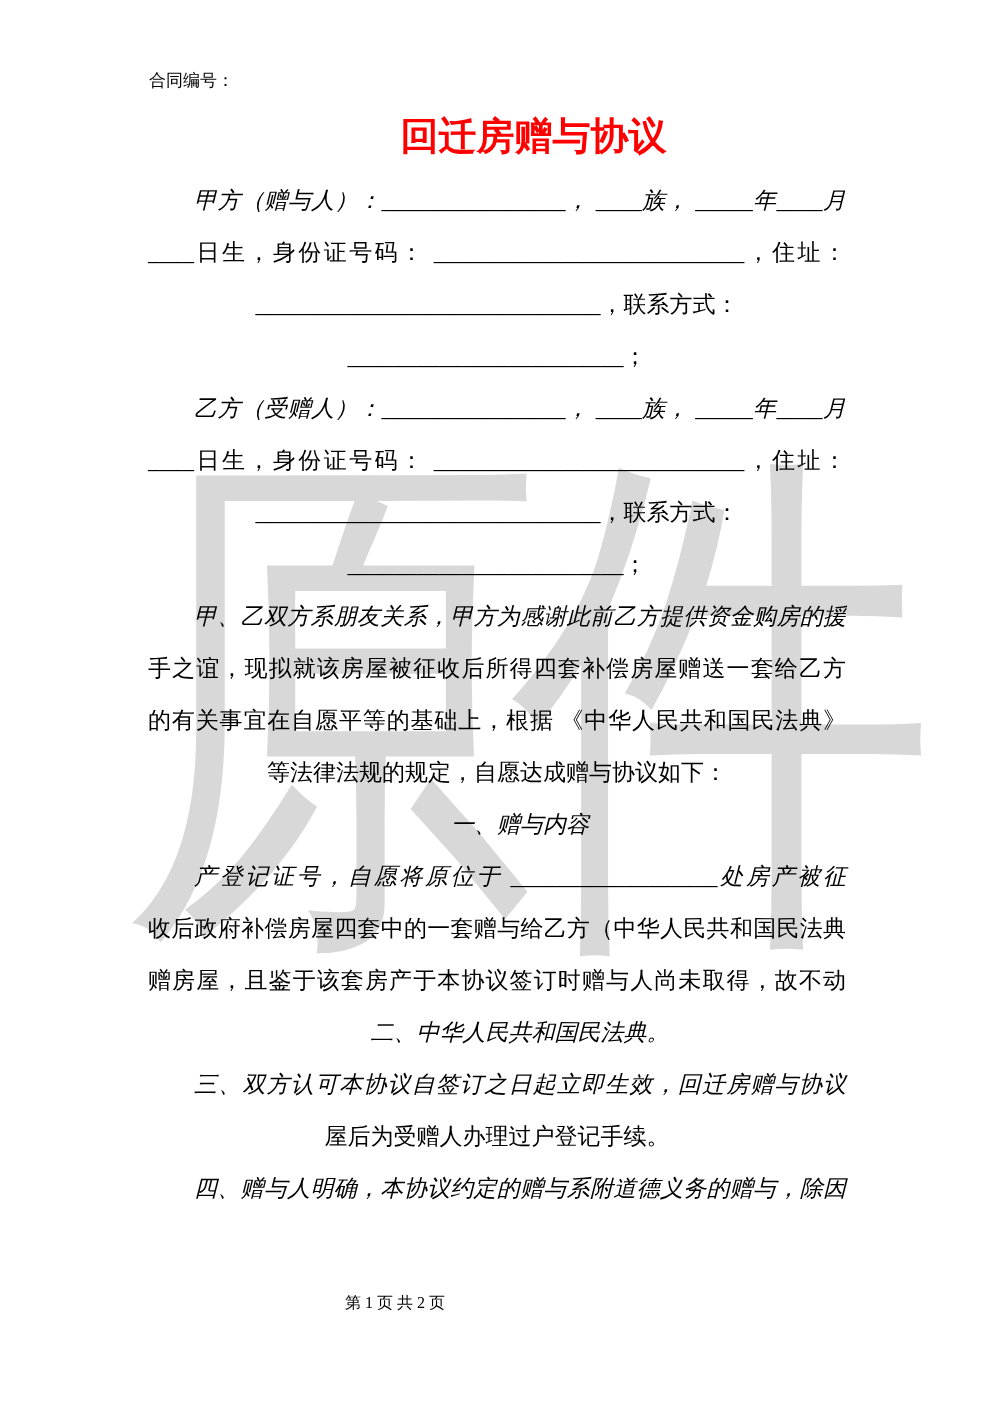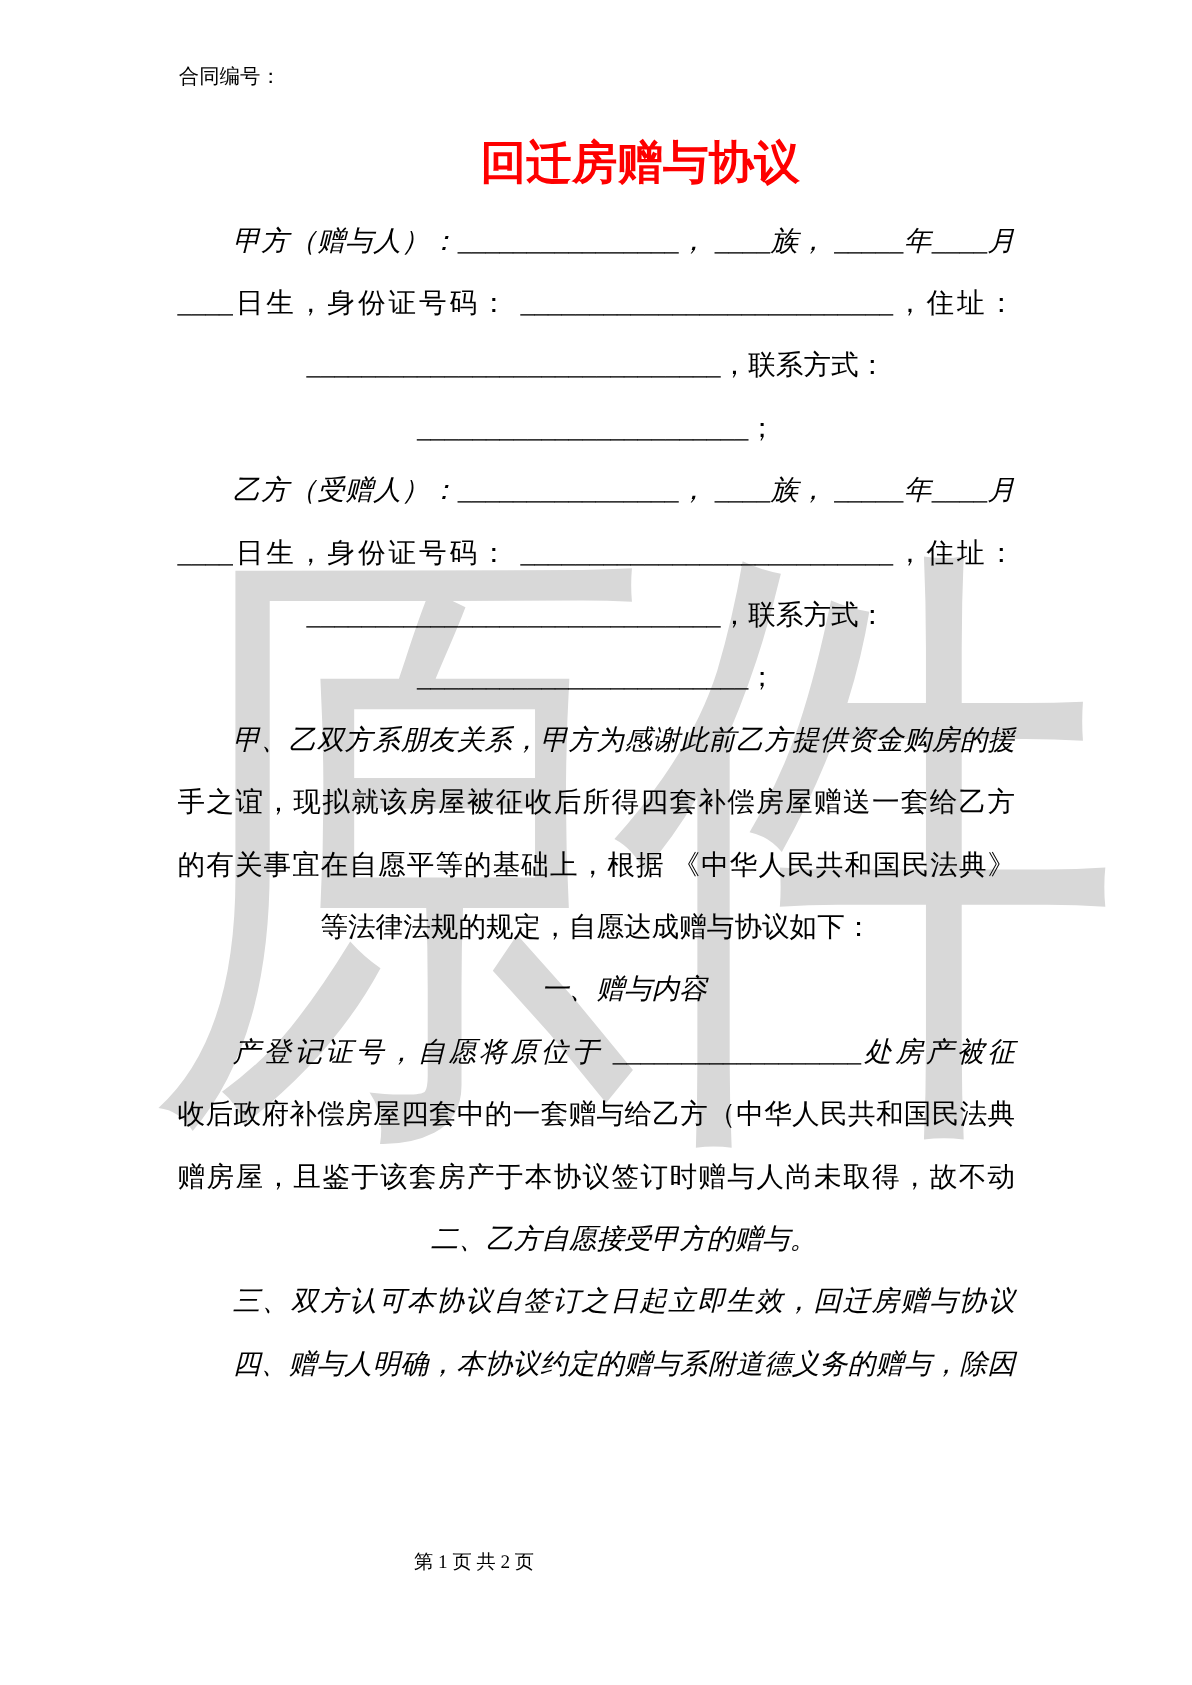--- a/index.html
+++ b/index.html
@@ -28,21 +28,21 @@
     transform-origin: left top;
     z-index: 0;
     white-space: nowrap;
     font-family: "DejaVu Serif", "Liberation Serif", serif;
     user-select: none;
     pointer-events: none;
   }
   .contract-no {
     position: absolute;
     left: 149px;
-    top: 53px;
+    top: 70px;
     font-size: 17px;
     line-height: 22px;
     z-index: 2;
   }
   .doc-title {
     position: absolute;
     left: 0;
     width: 993px;
     top: 112px;
     text-align: center;
@@ -105,19 +105,20 @@
       <div class="line">______________________________，联系方式：</div>
       <div class="line">________________________；</div>
       <div class="line indent just">甲、乙双方系朋友关系，甲方为感谢此前乙方提供资金购房的援</div>
       <div class="line just">手之谊，现拟就该房屋被征收后所得四套补偿房屋赠送一套给乙方</div>
       <div class="line just">的有关事宜在自愿平等的基础上，根据 《中华人民共和国民法典》</div>
       <div class="line">等法律法规的规定，自愿达成赠与协议如下：</div>
       <div class="line indent">一、赠与内容</div>
       <div class="line indent just">产登记证号，自愿将原位于 __________________处房产被征</div>
       <div class="line just">收后政府补偿房屋四套中的一套赠与给乙方（中华人民共和国民法典</div>
       <div class="line just">赠房屋，且鉴于该套房产于本协议签订时赠与人尚未取得，故不动</div>
-      <div class="line indent">二、乙方自愿接受甲方的赠与。</div>
+      <div class="line indent">二、中华人民共和国民法典。</div>
       <div class="line indent just">三、双方认可本协议自签订之日起立即生效，回迁房赠与协议</div>
+      <div class="line">屋后为受赠人办理过户登记手续。</div>
       <div class="line indent just">四、赠与人明确，本协议约定的赠与系附道德义务的赠与，除因</div>
     </div>
 
   <div class="footer">第 1 页 共 2 页</div>
 </div>
 
 </body></html>

